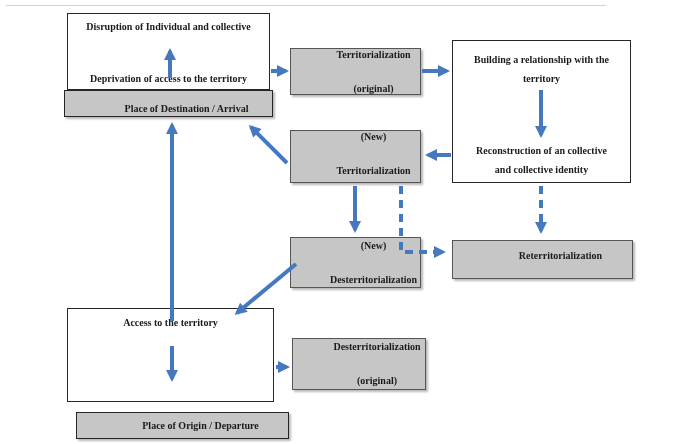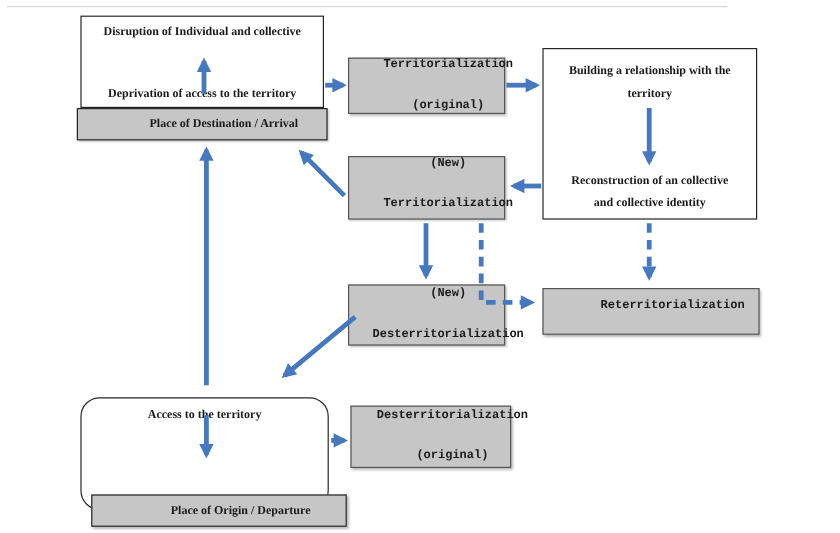--- a/index.html
+++ b/index.html
@@ -12,21 +12,21 @@
   html,body{margin:0;padding:0;background:#ffffff;}
   #canvas{
     position:relative;width:700px;height:444px;background:#ffffff;overflow:hidden;
     font-family:"Liberation Serif","DejaVu Serif",serif;
     color:var(--text);
   }
   .box{position:absolute;box-sizing:border-box;font-weight:bold;font-size:10px;line-height:14px;text-align:center;padding-left:36px;}
   .white-box{background:#ffffff;border:1.5px solid var(--white-border);z-index:1;}
   .gray-box{background:var(--gray-fill);border:1.5px solid var(--gray-border);z-index:1;
             box-shadow:1.5px 1.5px 2px rgba(0,0,0,0.28);
-            display:flex;flex-direction:column;justify-content:center;align-items:center;gap:20px;font-family:Liberation Mono, monospace;}
+            display:flex;flex-direction:column;justify-content:center;align-items:center;gap:20px;}
   .footer-bar{background:var(--gray-fill);border:1.5px solid var(--white-border);z-index:2;
             box-shadow:1.5px 1.5px 2px rgba(0,0,0,0.28);
             display:flex;justify-content:center;align-items:center;}
   .tline{position:absolute;left:0;right:0;text-align:center;}
   #arrow-layer{position:absolute;left:0;top:0;width:700px;height:444px;z-index:3;pointer-events:none;}
   .arrow{stroke:var(--arrow);stroke-width:4;fill:none;}
   .arrow.dashed{stroke-dasharray:8 6;}
   .ahfill{fill:var(--arrow);stroke:none;}
   .frame-line{position:absolute;height:1px;background:#d4d4d4;z-index:0;}
 </style>
@@ -34,21 +34,21 @@
 <body>
 
 <div id="canvas">
 
   <div class="frame-line" style="left:6px;top:5px;width:600px;"></div>
 
   <div class="box white-box" style="left:67px;top:13px;width:203px;height:77px;">
     <div class="tline" style="top:6px;">Disruption of Individual and collective</div>
     <div class="tline" style="top:58px;">Deprivation of access to the territory</div>
   </div>
-  <div class="box footer-bar" style="left:64px;top:90px;width:209px;height:27px;">
+  <div class="box footer-bar" style="left:64px;top:90px;width:209px;height:27px;align-items:flex-end;">
     <span>Place of Destination / Arrival</span>
   </div>
 
   <div class="box gray-box" style="left:290px;top:48px;width:131px;height:47px;">
     <span>Territorialization</span>
     <span>(original)</span>
   </div>
 
   <div class="box white-box" style="left:452px;top:40px;width:179px;height:143px;">
     <div class="tline" style="top:12px;">Building a relationship with the</div>
@@ -64,21 +64,21 @@
 
   <div class="box gray-box" style="left:290px;top:237px;width:131px;height:51px;">
     <span>(New)</span>
     <span>Desterritorialization</span>
   </div>
 
   <div class="box gray-box" style="left:452px;top:240px;width:181px;height:39px;padding-bottom:8px;">
     <span>Reterritorialization</span>
   </div>
 
-  <div class="box white-box" style="left:67px;top:331px;width:207px;height:94px;border-radius:16px;">
+  <div class="box white-box" style="left:67px;top:308px;width:207px;height:94px;">
     <div class="tline" style="top:7px;">Access to the territory</div>
   </div>
   <div class="box footer-bar" style="left:64px;top:412px;width:213px;height:27px;margin-left:12px;">
     <span>Place of Origin / Departure</span>
   </div>
 
   <div class="box gray-box" style="left:292px;top:338px;width:134px;height:52px;">
     <span>Desterritorialization</span>
     <span>(original)</span>
   </div>

